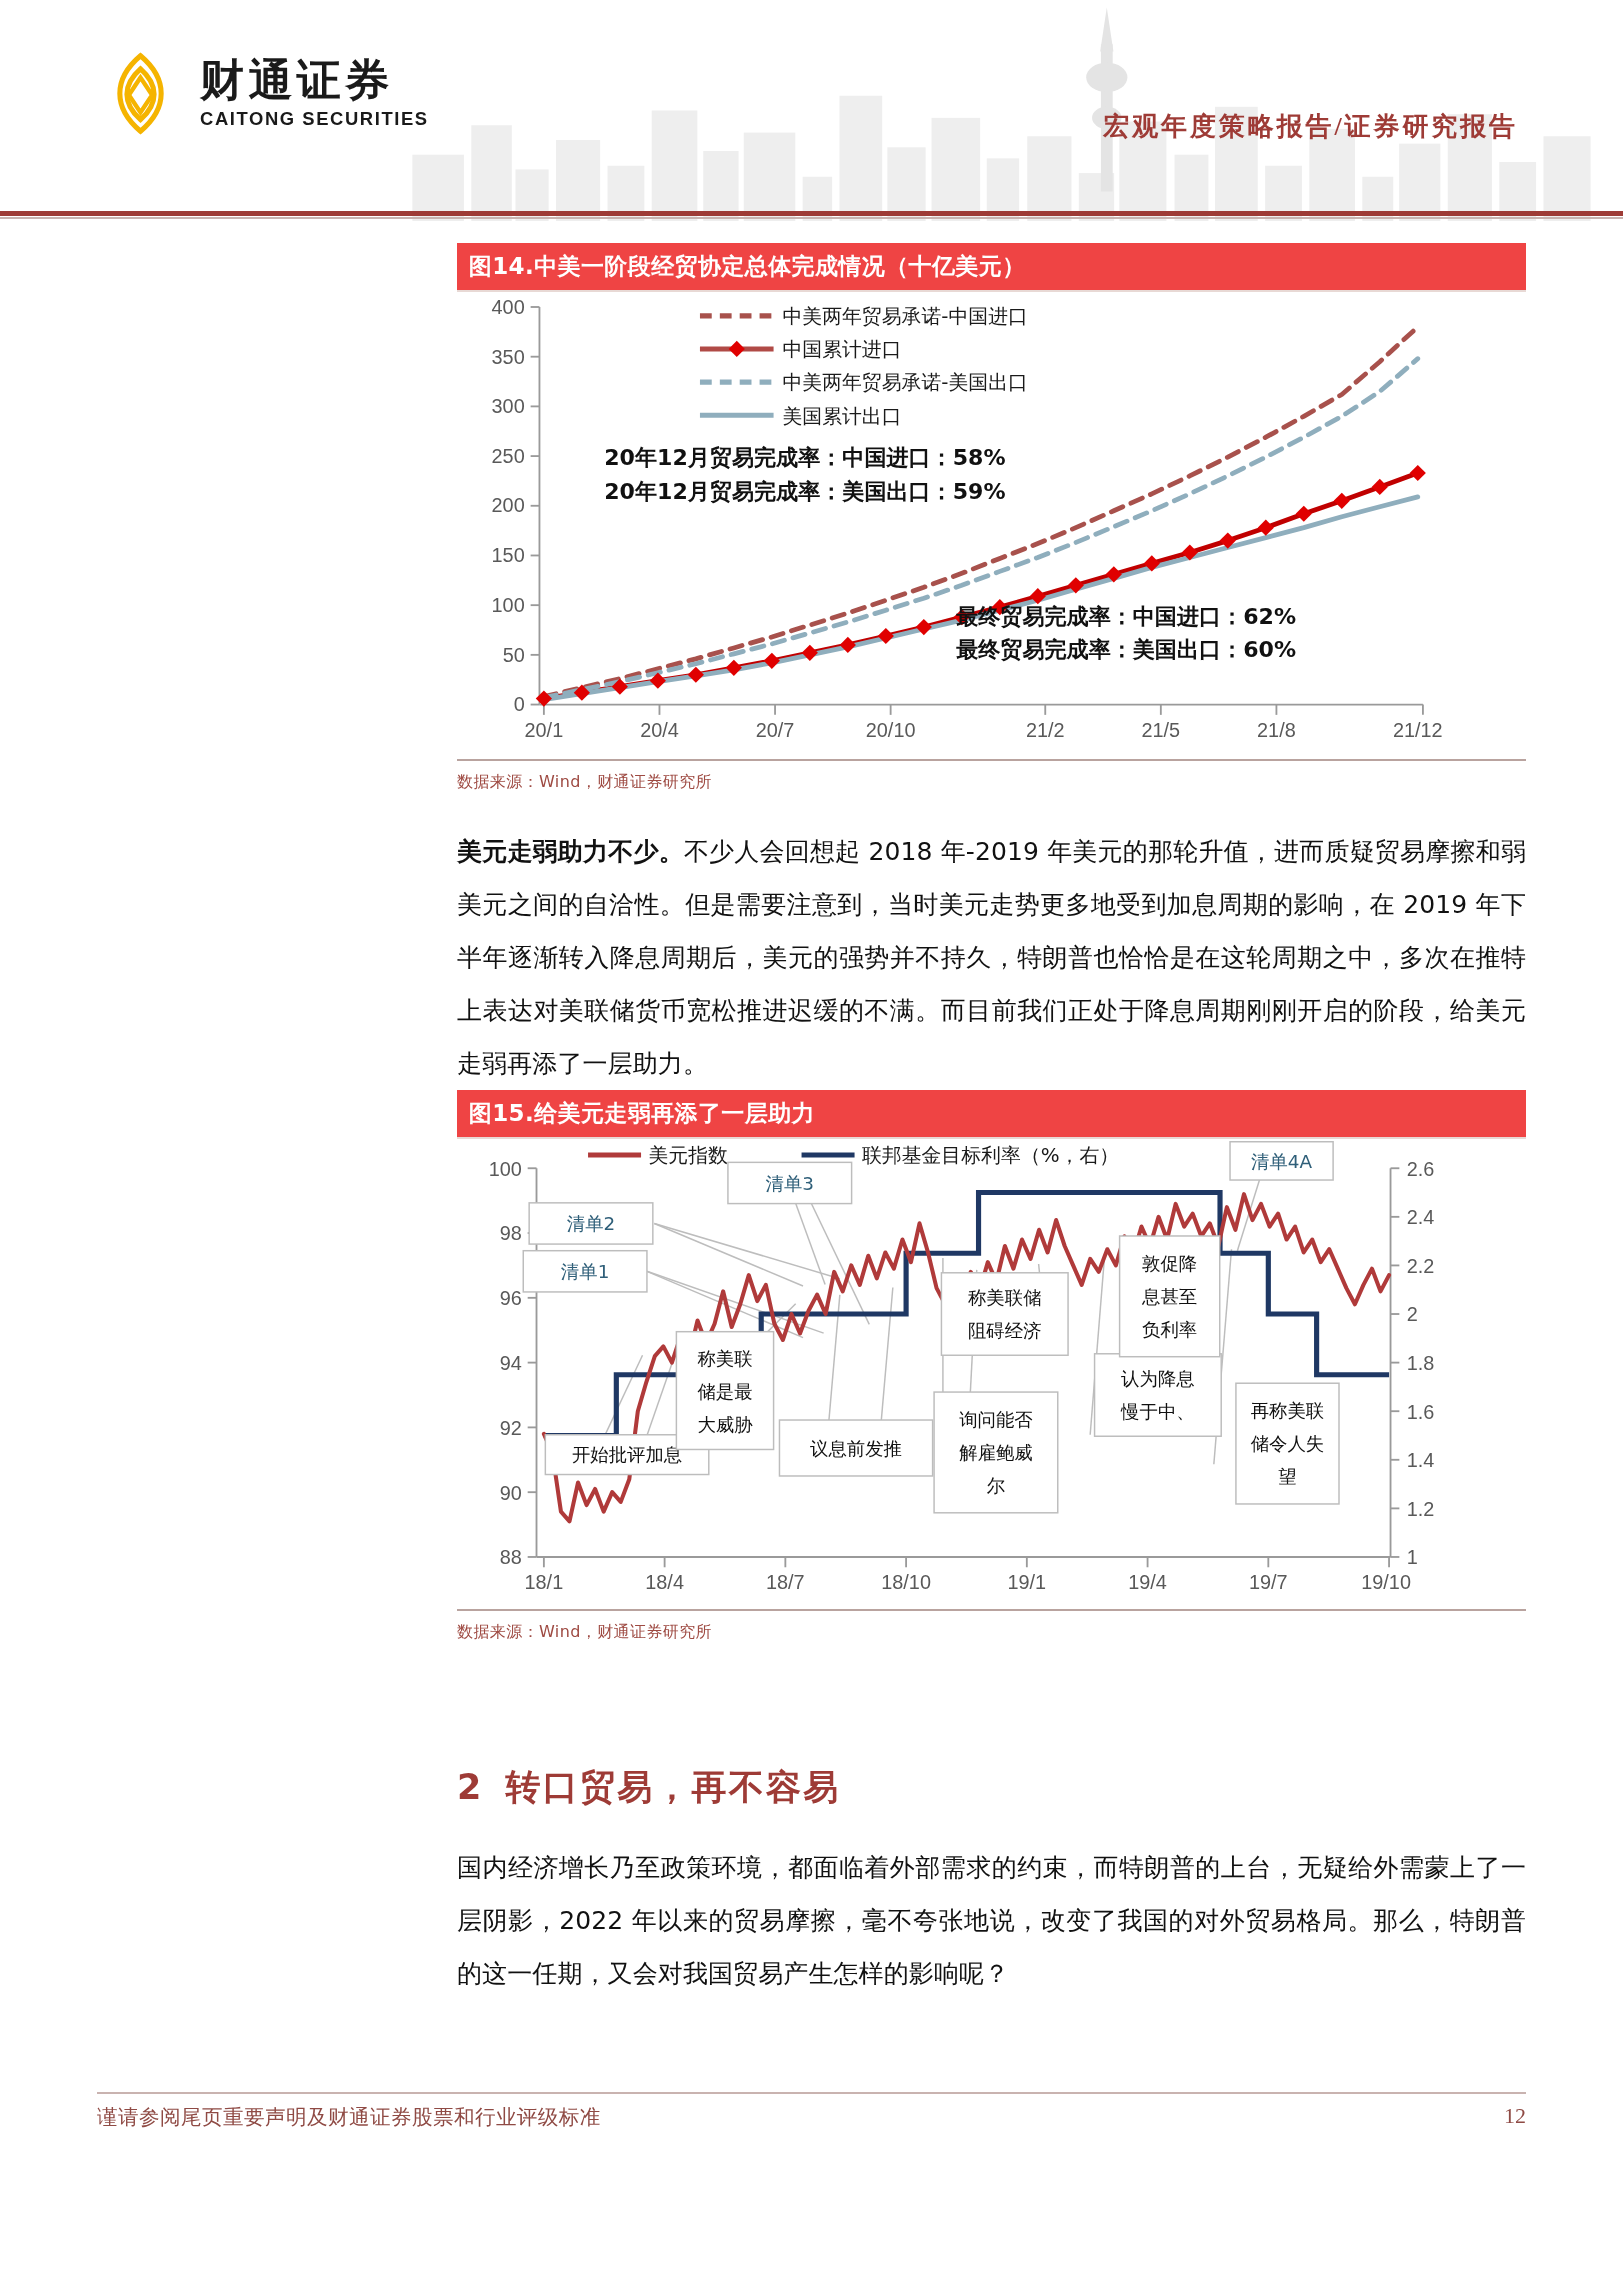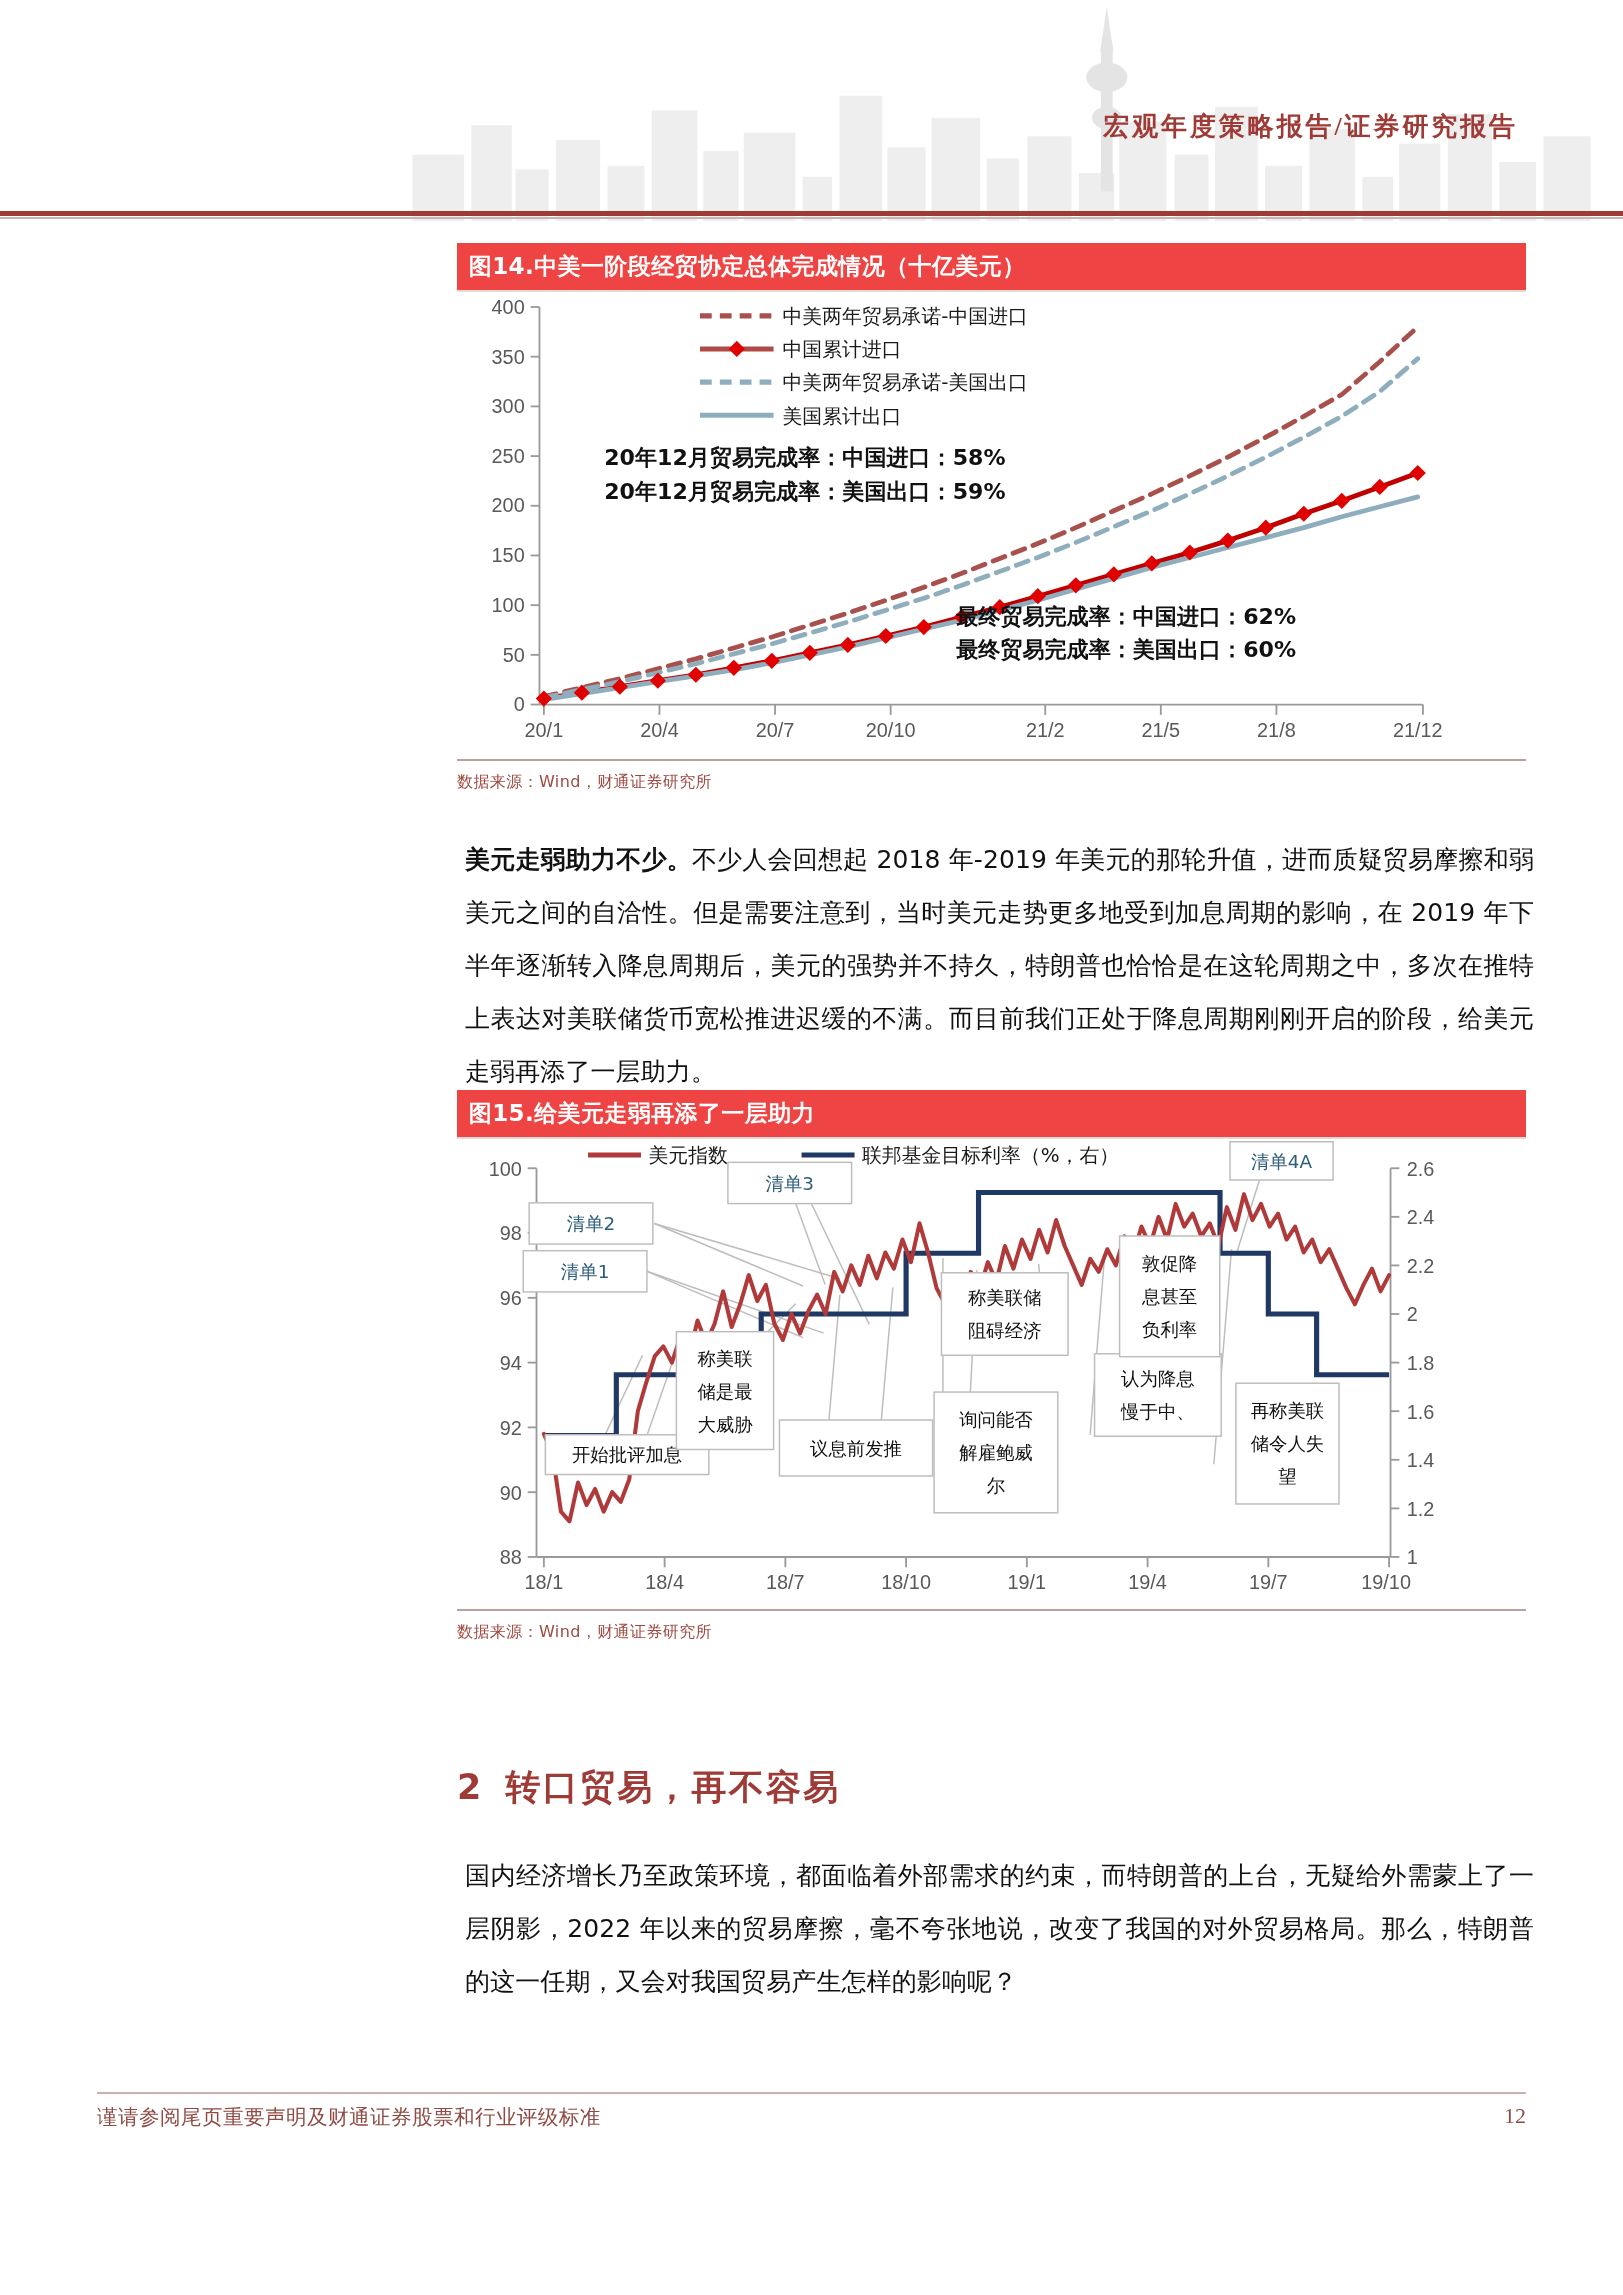--- a/index.html
+++ b/index.html
@@ -72,21 +72,21 @@
     font-size:16px;
     color:#9e4a42;
     letter-spacing:0.4px;
   }
   .src-rule {
     position:absolute; height:2.2px; background:#b9a39f;
   }
 
   p.body-text {
     position:absolute;
-    margin:8px;
+    margin:0;
     font-family:"DejaVu Sans", sans-serif;
     font-size:25px;
     line-height:53px;
     color:#111111;
     text-align:justify;
     text-justify:inter-ideograph;
     letter-spacing:0.1px;
   }
   p.body-text b { font-weight:bold; }
 
@@ -171,20 +171,35 @@
       <rect x="2096" y="185" width="64" height="115"></rect>
     </g>
     <g fill="#e4e4e4">
       <rect x="1495" y="60" width="16" height="200"></rect>
       <polygon points="1503,10 1512,70 1494,70"></polygon>
       <ellipse cx="1503" cy="105" rx="28" ry="20"></ellipse>
       <ellipse cx="1503" cy="160" rx="20" ry="15"></ellipse>
     </g>
   </svg>
 
+  <div class="logo-wrap">
+    <svg class="logo-mark" viewBox="0 0 120 120">
+      <g fill="none" stroke="#f5b400" stroke-width="7">
+        <path d="M60 8 C22 40 22 80 60 112 C98 80 98 40 60 8 Z"></path>
+        <path d="M60 26 C35 48 35 74 60 96 C85 74 85 48 60 26 Z"></path>
+      </g>
+      <g fill="none" stroke="#f5b400" stroke-width="6">
+        <path d="M60 38 L44 62 L60 86 L76 62 Z"></path>
+      </g>
+    </svg>
+    <div class="logo-text">
+      <div class="logo-cn">财通证券</div>
+      <div class="logo-en">CAITONG SECURITIES</div>
+    </div>
+  </div>
 
   <div class="header-title">宏观年度策略报告/证券研究报告</div>
   <div class="header-rule"></div>
   <div class="header-rule2"></div>
 </div>
 
 <div class="content">
 
   <div class="fig-title-bar" style="left:457px; top:22px; width:1069px;">图14.中美一阶段经贸协定总体完成情况（十亿美元）</div>
 

